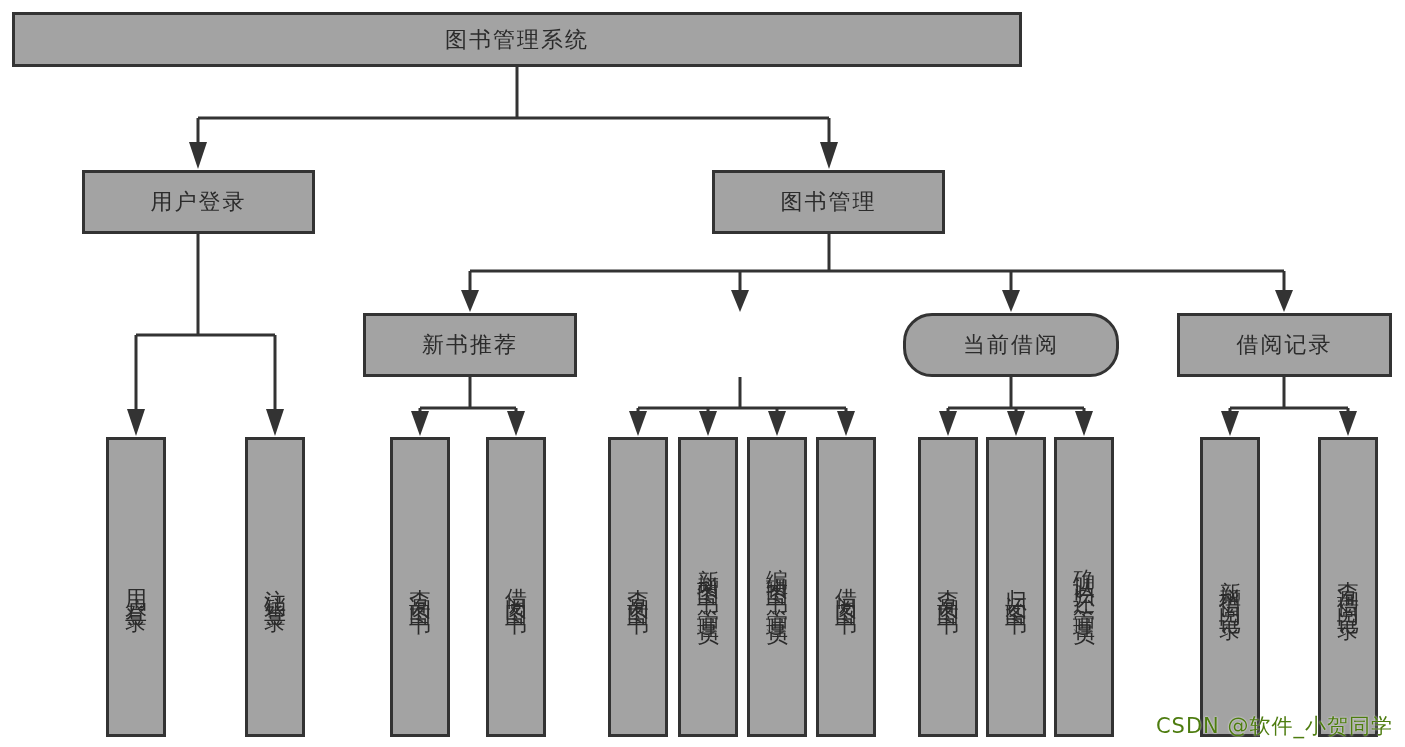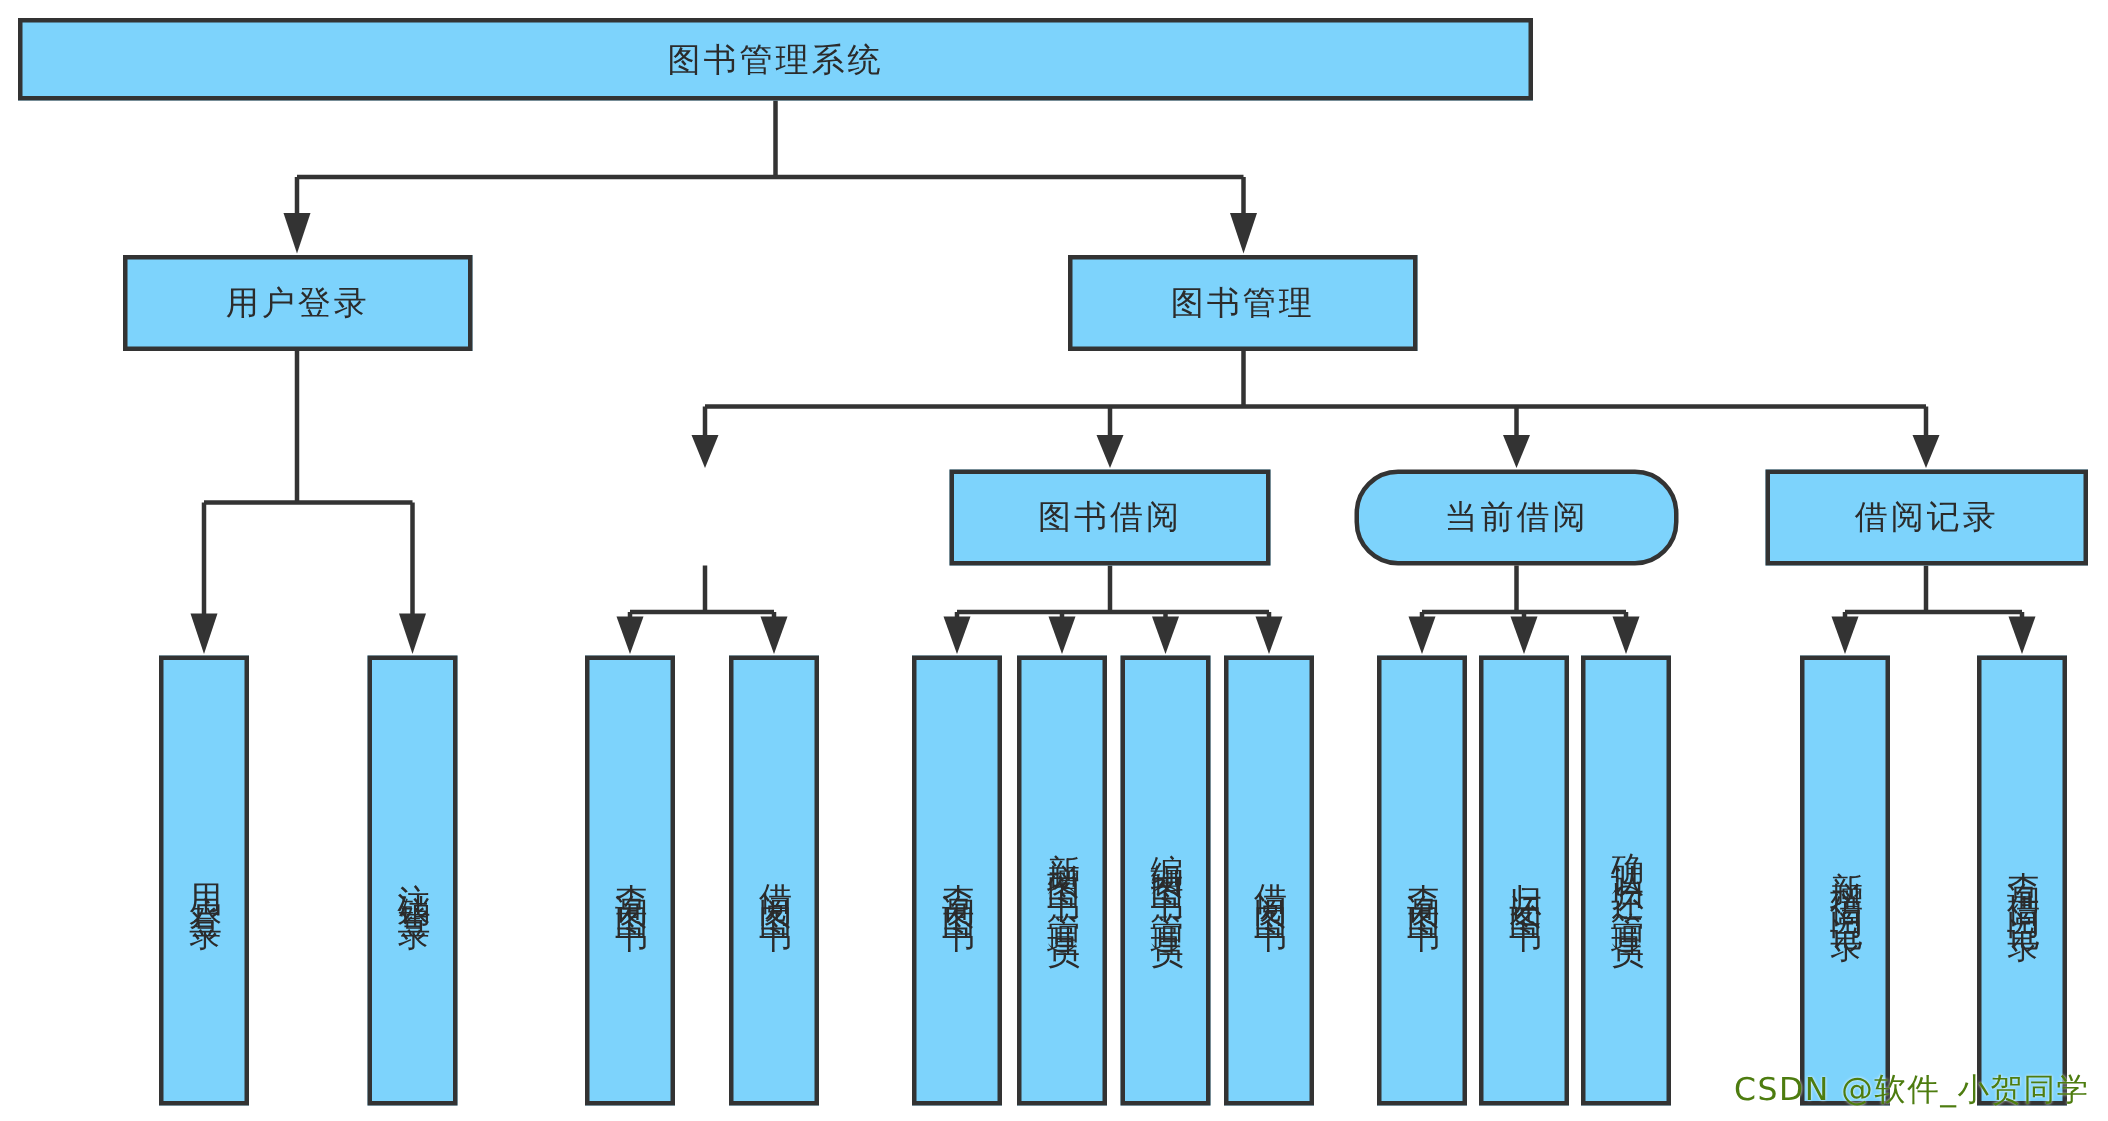--- a/index.html
+++ b/index.html
@@ -12,21 +12,21 @@
     background: #ffffff;
     overflow: hidden;
   }
   .connectors {
     position: absolute;
     left: 0; top: 0;
     width: 1405px; height: 747px;
   }
   .box {
     position: absolute;
-    background: #7dd3fc;
+    background: #a3a3a3;
     border: 3px solid #333333;
     display: flex;
     align-items: center;
     justify-content: center;
     color: #2b2b2b;
     font-size: 22px;
     font-weight: 500;
     letter-spacing: 2px;
     text-align: center;
   }
@@ -137,22 +137,22 @@
     <span>图书管理系统</span>
   </div>
 
   <div class="box" style="left:82px; top:170px; width:233px; height:64px;">
     <span>用户登录</span>
   </div>
   <div class="box" style="left:712px; top:170px; width:233px; height:64px;">
     <span>图书管理</span>
   </div>
 
-  <div class="box" style="left:633px; top:313px; width:214px; height:64px;">
-    <span>图书借阅</span>
+  <div class="box" style="left:363px; top:313px; width:214px; height:64px;">
+    <span>新书推荐</span>
   </div>
   <div class="box" style="left:903px; top:313px; width:216px; height:64px;border-radius:29px;">
     <span>当前借阅</span>
   </div>
   <div class="box" style="left:1177px; top:313px; width:215px; height:64px;">
     <span>借阅记录</span>
   </div>
 
   <div class="box vbox" style="left:106px;">
     <span class="vtext">用户登录</span>

